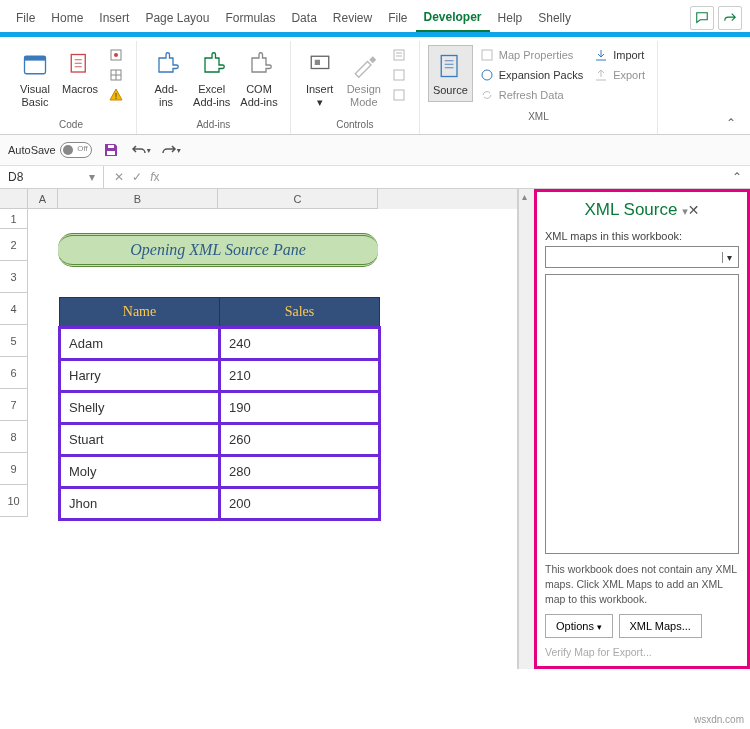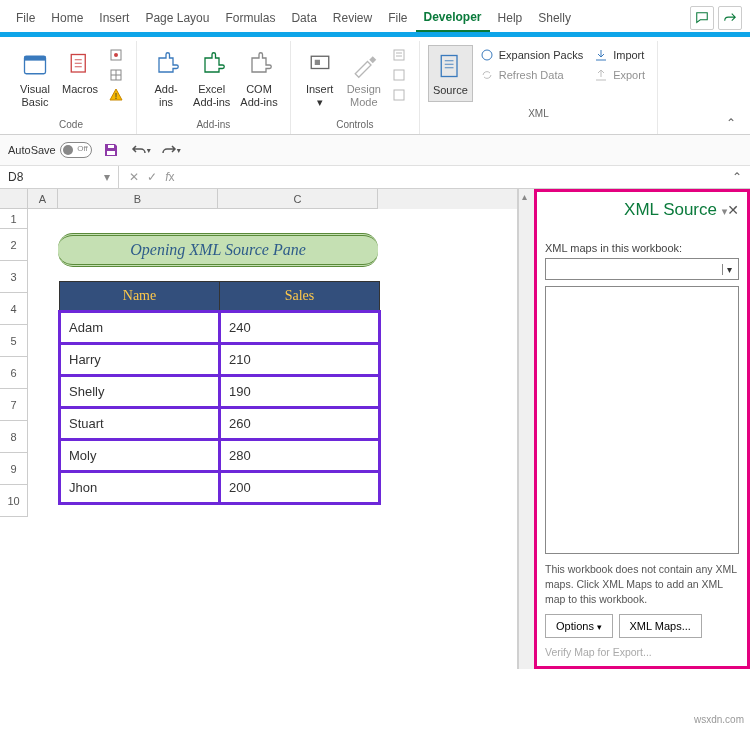--- a/index.html
+++ b/index.html
@@ -28,48 +28,48 @@
 
 
 .qat { display: flex; align-items: center; padding: 4px 8px; gap: 8px; border-bottom: 1px solid #e0e0e0; background: #fafafa; }
 .autosave { display: flex; align-items: center; gap: 4px; font-size: 11px; }
 .toggle { width: 32px; height: 16px; border: 1px solid #888; border-radius: 8px; position: relative; background: #fff; }
 .toggle::after { content: ''; width: 10px; height: 10px; background: #888; border-radius: 50%; position: absolute; left: 2px; top: 2px; }
 .qat-btn { width: 22px; height: 22px; display: flex; align-items: center; justify-content: center; cursor: pointer; }
 
 
 .formula-row { display: flex; align-items: center; border-bottom: 1px solid #d0d0d0; background: #fff; }
-.name-box { width: 119px; border-right: 1px solid #d0d0d0; padding: 4px 8px; display: flex; align-items: flex-start; justify-content: space-between; font-size: 12px; }
+.name-box { width: 104px; border-right: 1px solid #d0d0d0; padding: 4px 8px; display: flex; align-items: flex-start; justify-content: space-between; font-size: 12px; }
 .fx-controls { display: flex; align-items: center; gap: 8px; padding: 0 10px; color: #999; }
 .formula-bar { flex: 1; padding: 4px 8px; }
 .formula-expand { padding: 4px 8px; color: #666; cursor: pointer; }
 
 
 .grid-area { display: flex; height: 480px; }
 .grid-main { position: relative; flex: 1; overflow: hidden; border-right: 1px solid #d0d0d0; }
 .corner { position: absolute; left: 0; top: 0; width: 28px; height: 20px; background: #f0f0f0; border-right: 1px solid #ccc; border-bottom: 1px solid #ccc; }
 .col-headers { position: absolute; left: 28px; top: 0; right: 0; height: 20px; display: flex; background: #f0f0f0; }
 .col-h { border-right: 1px solid #ccc; border-bottom: 1px solid #ccc; text-align: center; line-height: 20px; font-size: 11px; color: #555; }
 .row-headers { position: absolute; left: 0; top: 20px; width: 28px; }
 .row-h { border-right: 1px solid #ccc; border-bottom: 1px solid #ccc; text-align: center; font-size: 11px; color: #555; height: 32px; line-height: 32px; }
 .row-h.short { height: 20px; line-height: 20px; }
 .cells { position: absolute; left: 28px; top: 20px; right: 0; bottom: 0; background: #fff; }
 
 
 .title-cell { position: absolute; left: 30px; top: 24px; width: 320px; height: 34px; background: #c5e0b3; border-top: 3px double #5a8a3a; border-bottom: 3px double #5a8a3a; text-align: center; font-family: 'Comic Sans MS', cursive; font-size: 16px; color: #2e5c8a; font-style: italic; line-height: 28px; border-radius: 15px; }
-.data-table { position: absolute; left: 30px; top: 72px; border-collapse: collapse; }
+.data-table { position: absolute; left: 30px; top: 88px; border-collapse: collapse; }
 .data-table th { background: #334f7c; color: #ffc94a; font-family: 'Comic Sans MS', cursive; font-weight: normal; padding: 6px 10px; border: 1px solid #333; width: 160px; font-size: 14px; }
 .data-table td { border: 3px solid #6d28d9; padding: 5px 8px; font-size: 13px; height: 32px; }
 
 .vscroll { width: 16px; background: #f0f0f0; border-left: 1px solid #d0d0d0; position: relative; }
 .vscroll::before { content: '▴'; position: absolute; top: 2px; left: 3px; font-size: 10px; color: #888; }
 
 
 .xml-pane { width: 216px; border: 3px solid #e4007f; padding: 8px; background: #fff; display: flex; flex-direction: column; }
-.xml-title-row { display: flex; align-items: center; justify-content: flex-end; margin-bottom: 22px; }
+.xml-title-row { display: flex; align-items: center; justify-content: center; margin-bottom: 10px; }
 .xml-title { font-size: 17px; color: #0a7a3b; }
 .xml-close { cursor: pointer; color: #555; font-size: 14px; }
 .xml-label { font-size: 11px; color: #444; margin-bottom: 4px; }
 .xml-select { width: 100%; height: 22px; border: 1px solid #888; margin-bottom: 6px; background: #fff; }
 .xml-tree { flex: 1; border: 1px solid #888; background: #fff; min-height: 200px; }
 .xml-msg { font-size: 10.5px; color: #555; margin: 8px 0; line-height: 1.4; }
 .xml-buttons { display: flex; gap: 6px; }
 .xml-btn { border: 1px solid #aaa; background: #fff; padding: 5px 10px; font-size: 11px; cursor: pointer; }
 .xml-verify { font-size: 10.5px; color: #aaa; margin-top: 8px; }
 
@@ -245,20 +245,28 @@
       <div class="ribbon-btn-large source-active">
         <div class="ribbon-icon-lg">
             <svg width="28" height="28" viewBox="0 0 32 32">
               <rect x="6" y="4" width="18" height="24" fill="none" stroke="#3a7abd" stroke-width="1.5"></rect>
               <path d="M10 10h10M10 14h10M10 18h10" stroke="#3a7abd"></path>
             </svg>
           </div>
         <div class="lbl">Source</div>
       </div>
       <div class="ribbon-small-stack">
+        <div class="ribbon-btn-small" style="opacity:.55">
+            <span class="ribbon-icon-sm">
+              <svg width="14" height="14">
+                <rect x="2" y="2" width="10" height="10" fill="none" stroke="#888"></rect>
+              </svg>
+            </span>
+            <span>Map Properties</span>
+          </div>
         <div class="ribbon-btn-small">
             <span class="ribbon-icon-sm">
               <svg width="14" height="14">
                 <circle cx="7" cy="7" r="5" fill="none" stroke="#3a7abd"></circle>
               </svg>
             </span>
             <span>Expansion Packs</span>
           </div>
         <div class="ribbon-btn-small" style="opacity:.55">
             <span class="ribbon-icon-sm">

